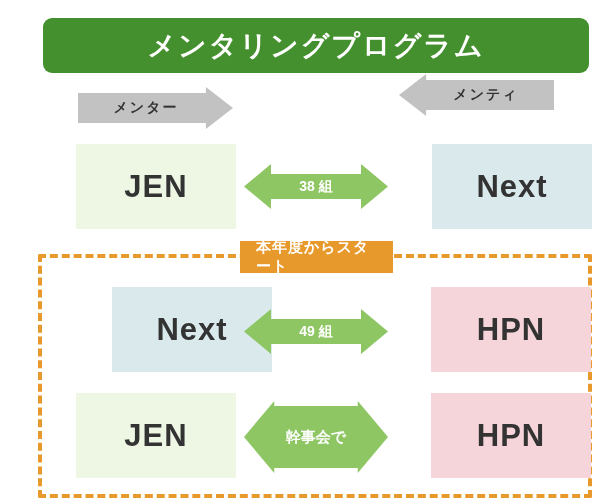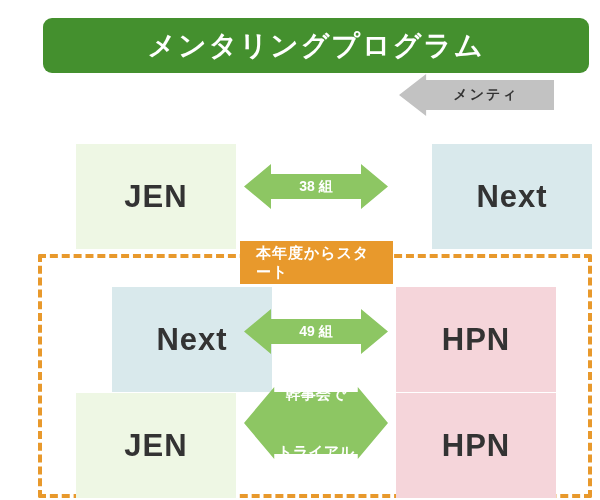--- a/index.html
+++ b/index.html
@@ -51,28 +51,28 @@
     padding-right: 27px;
   }
   .role-arrow.left {
     left: 383px; top: 58px;
     clip-path: polygon(100% 14%, 17.5% 14%, 17.5% 0%, 0% 50%, 17.5% 100%, 17.5% 86%, 100% 86%);
     padding-left: 27px;
   }
 
   
   .box {
-    width: 160px; height: 105px;
+    width: 160px; height: 85px;
     display: flex; align-items: center; justify-content: center;
     color: var(--text-dark);
     font-size: 31px; font-weight: bold; letter-spacing: 1px;
   }
   .bg-green { background: var(--box-green); }
   .bg-blue  { background: var(--box-blue); margin-left: 36px; }
-  .bg-pink  { background: var(--box-pink); }
+  .bg-pink  { background: var(--box-pink); margin-left: 35px; }
 
   
   .pair-arrow {
     left: 228px; width: 144px; height: 45px;
     background: var(--arrow-green);
     clip-path: polygon(0% 50%, 18.75% 0%, 18.75% 22%, 81.25% 22%, 81.25% 0%, 100% 50%, 81.25% 100%, 81.25% 78%, 18.75% 78%, 18.75% 100%);
     display: flex; align-items: center; justify-content: center;
     color: var(--text-white); font-size: 14px; font-weight: bold;
   }
   .pair-arrow.tall {
@@ -83,46 +83,49 @@
 
   
   .group-frame {
     left: 22px; top: 238px; width: 554px; height: 244px;
     border: 4px dashed var(--orange);
     border-radius: 2px;
   }
 
   
   .badge {
-    left: 224px; top: 225px; width: 153px; height: 43px;
+    left: 224px; top: 225px; width: 153px; height: 32px;
     background: var(--orange);
     display: flex; align-items: center; justify-content: center;
     color: var(--text-white); font-size: 15px; font-weight: bold;
     z-index: 2; letter-spacing: 1px;
   }
 
   
   .row1-box { top: 128px; }
   .row1-arrow { top: 148px; }
   .row2-box { top: 271px; }
   .row2-arrow { top: 293px; }
   .row3-box { top: 377px; }
-  .row3-arrow { top: 371px; gap: 23px; }
+  .row3-arrow { top: 385px; gap: 23px; }
   .col-left { left: 60px; }
   .col-right { left: 380px; }
 </style>
 </head>
 <body>
 
 <div class="stage">
 
   <div class="abs banner">
     <span>メンタリングプログラム</span>
   </div>
 
+  <div class="abs role-arrow right">
+    <span>メンター</span>
+  </div>
   <div class="abs role-arrow left">
     <span>メンティ</span>
   </div>
 
   <div class="abs box bg-green row1-box col-left">
     <span>JEN</span>
   </div>
   <div class="abs pair-arrow row1-arrow">
     <span>38 組</span>
   </div>
@@ -144,19 +147,18 @@
   </div>
   <div class="abs box bg-pink row2-box col-right">
     <span>HPN</span>
   </div>
 
   <div class="abs box bg-green row3-box col-left">
     <span>JEN</span>
   </div>
   <div class="abs pair-arrow tall row3-arrow">
     <span>幹事会で</span>
-    <span>トライアル</span>
   </div>
   <div class="abs box bg-pink row3-box col-right">
     <span>HPN</span>
   </div>
 
 </div>
 
 </body></html>

